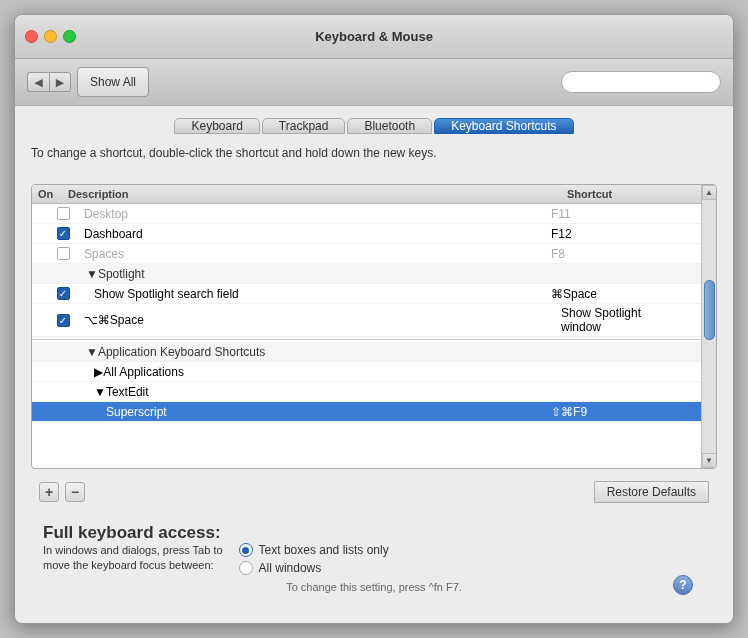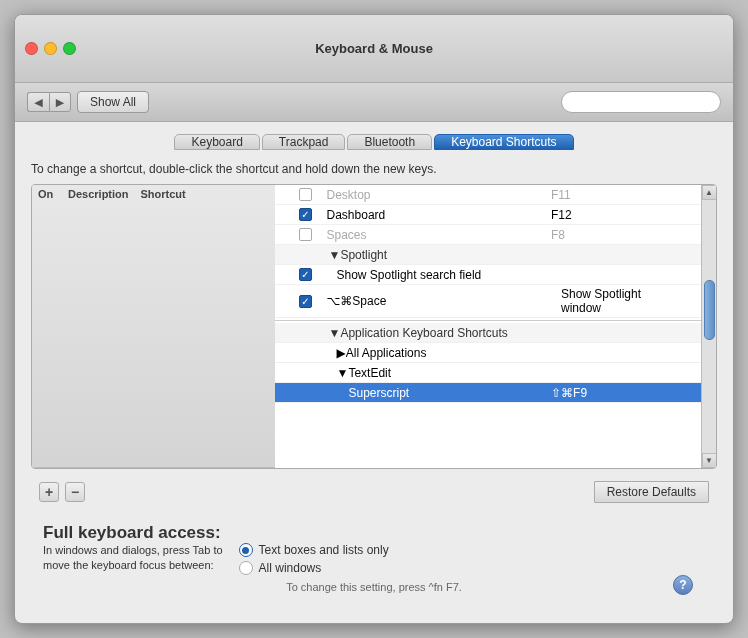--- a/index.html
+++ b/index.html
@@ -19,21 +19,21 @@
       background: #ececec;
       border-radius: 8px;
       box-shadow: 0 4px 20px rgba(0,0,0,0.4);
       border: 1px solid #999;
       overflow: hidden;
       display: flex;
       flex-direction: column;
     }
     .titlebar {
       background: linear-gradient(to bottom, #e0e0e0, #c8c8c8);
-      height: 68px;
+      height: 44px;
       display: flex;
       align-items: center;
       padding: 0 10px;
       border-bottom: 1px solid #aaa;
       position: relative;
     }
     .traffic-lights {
       display: flex;
       gap: 6px;
       align-items: center;
@@ -80,21 +80,21 @@
       display: flex;
     }
     .nav-group .nav-btn:first-child {
       border-radius: 3px 0 0 3px;
       border-right: none;
     }
     .nav-group .nav-btn:last-child {
       border-radius: 0 3px 3px 0;
     }
     .show-all-btn {
-      height: 22px;
+      height: 30px;
       padding: 0 12px;
       background: linear-gradient(to bottom, #f0f0f0, #d8d8d8);
       border: 1px solid #999;
       border-radius: 4px;
       font-size: 12px;
       color: #333;
       cursor: pointer;
     }
     .search-box {
       margin-left: auto;
@@ -145,35 +145,35 @@
       border-radius: 5px 5px 0 0;
     }
     .tab.active {
       background: linear-gradient(to bottom, #4a90d9, #2060b0);
       color: white;
       border-color: #2060b0;
     }
     .instruction-text {
       font-size: 12px;
       color: #333;
-      margin-bottom: 0;
+      margin-bottom: 16px;
     }
     .shortcuts-panel {
       flex: 1;
       border: 1px solid #aaa;
       background: white;
       border-radius: 4px;
       overflow: hidden;
       display: flex;
     }
     .shortcuts-table {
       flex: 1;
       overflow: hidden;
       display: flex;
-      flex-direction: row;
+      flex-direction: column;
     }
     .table-header {
       display: grid;
       grid-template-columns: 30px 1fr 140px;
       background: linear-gradient(to bottom, #e8e8e8, #d4d4d4);
       border-bottom: 1px solid #bbb;
       padding: 3px 0;
     }
     .th {
       font-size: 11px;
@@ -460,20 +460,21 @@
             <div class="cell-check"></div>
             <div class="cell group-label">▼Spotlight</div>
             <div class="cell"></div>
           </div>
 
           <div class="table-row">
             <div class="cell-check">
                 <div class="checkbox checked">✓</div>
               </div>
             <div class="cell indent1">Show Spotlight search field</div>
+            <div class="cell">⌘Space</div>
           </div>
 
           <div class="table-row">
             <div class="cell-check">
                 <div class="checkbox checked">✓</div>
               </div>
             <div class="cell">⌥⌘Space</div>
             <div class="cell indent1">Show Spotlight window</div>
           </div>
 

